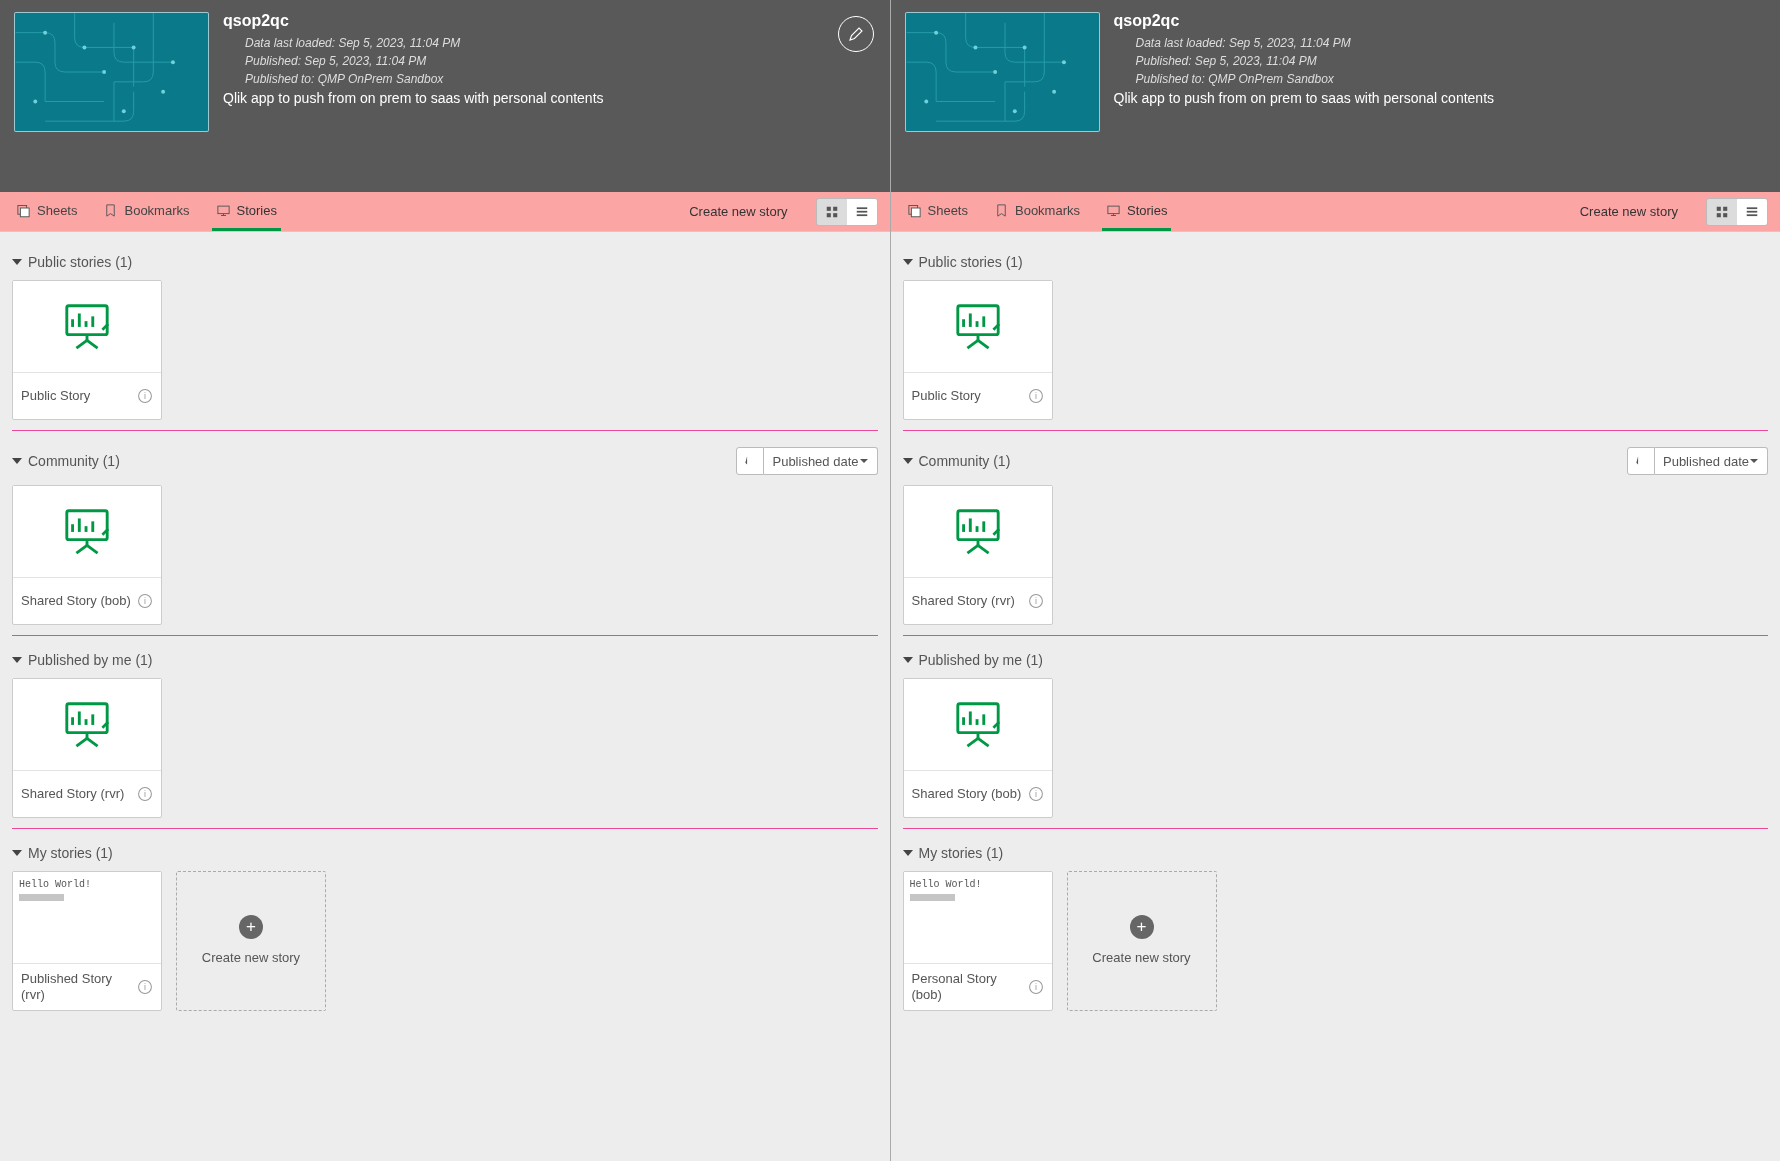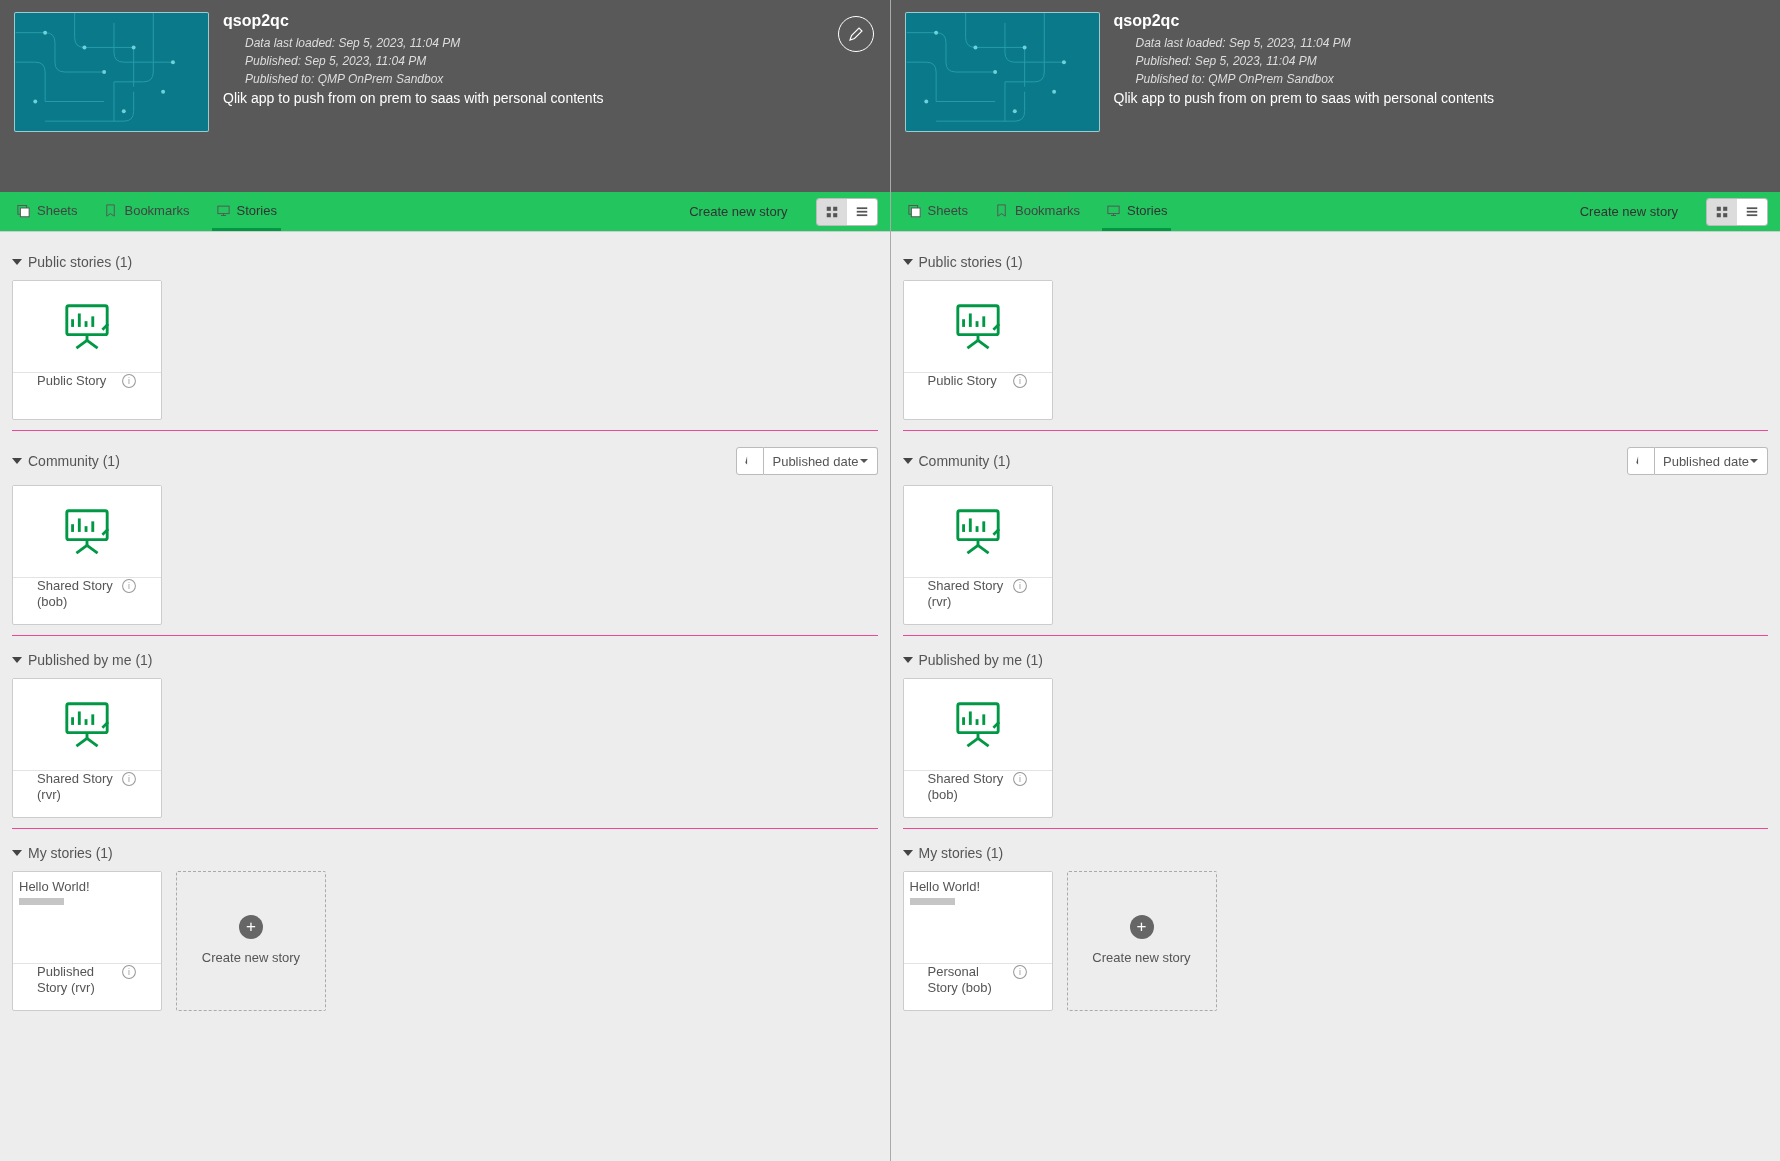--- a/index.html
+++ b/index.html
@@ -13,21 +13,21 @@
   .thumb { width:195px; height:120px; border:1px solid rgba(255,255,255,.6); border-radius:2px; background:#0a7a8a; position:relative; overflow:hidden; flex-shrink:0;}
   .thumb svg { position:absolute; inset:0; width:100%; height:100%; }
   .hmeta { flex:1; }
   .app-title { font-weight:700; font-size:16px; margin-bottom:4px;}
   .meta-line { font-style:italic; font-size:12px; color:#ddd; line-height:1.5;margin-left:22px;}
   .desc { font-size:14px; margin-top:2px; font-weight:500;}
   .edit-btn { width:36px; height:36px; border-radius:50%; border:1.5px solid #fff; display:flex; align-items:center; justify-content:center; cursor:pointer; position:absolute; top:16px; right:16px;}
   .edit-btn svg { width:18px; height:18px; stroke:#fff; fill:none; }
 
   
-  .tabrow { background:#22c55e; border-bottom:1px solid #ccc; display:flex; align-items:center; height:40px; padding:0 12px; gap:18px;}
+  .tabrow { background:#fca5a5; border-bottom:1px solid #ccc; display:flex; align-items:center; height:40px; padding:0 12px; gap:18px;}
   .tab { display:flex; align-items:center; gap:6px; font-size:13px; color:#444; padding:0 4px; height:100%; cursor:pointer; border-bottom:3px solid transparent;}
   .tab.active { border-bottom-color:#009845; color:#333; font-weight:500;}
   .tab svg { width:15px; height:15px; stroke:#555; fill:none;}
   .tab-spacer { flex:1;}
   .create-link { color:#333; font-size:13px; cursor:pointer;}
   .view-toggle { display:flex; border:1px solid #bbb; border-radius:3px; overflow:hidden; margin-left:10px;}
   .view-btn { width:30px; height:26px; display:flex; align-items:center; justify-content:center; cursor:pointer; background:#fff;}
   .view-btn.active { background:#dcdcdc;}
   .view-btn svg { width:14px; height:14px; fill:#555;}
 
@@ -45,23 +45,23 @@
 
   .card-row { display:flex; gap:14px; margin-bottom:10px;}
   .card-wrap { position:relative; }
   .stack-shadow::before, .stack-shadow::after { content:""; position:absolute; inset:0; border:1px solid #ccc; background:#fff; border-radius:2px; z-index:-1;}
   .stack-shadow::before { transform:translate(5px,3px);}
   .stack-shadow::after { transform:translate(3px,1.5px);}
   .card { width:150px; border:1px solid #ccc; background:#fff; border-radius:2px; cursor:pointer;}
   .card-top { height:92px; display:flex; align-items:center; justify-content:center; border-bottom:1px solid #e3e3e3; background:#fff; position:relative;}
   .card-top.mini { align-items:flex-start; justify-content:flex-start; padding:6px;}
   .mini-text { font-size:8px; line-height:1.4; color:#555; }
-  .mini-text .mtitle { font-size:13px; color:#555;}
+  .mini-text .mtitle { font-size:10px; color:#555;font-family:Liberation Mono, monospace;}
   .mini-text .mbar { display:inline-block; background:#c5c5c5; height:7px; width:45px; margin-top:2px;}
-  .card-bot { height:46px; display:flex; align-items:flex-start; justify-content:space-between; padding:0 24px; font-size:13px; color:#555; line-height:1.25;}
+  .card-bot { height:46px; display:flex; align-items:center; justify-content:space-between; padding:0 8px; font-size:13px; color:#555; line-height:1.25;}
   .info-icon { width:16px; height:16px; flex-shrink:0;}
   .info-icon circle { stroke:#999; fill:none;}
   .info-icon text { fill:#999; font-size:11px;}
 
   .newcard { width:150px; height:140px; border:1px dashed #aaa; border-radius:2px; display:flex; flex-direction:column; align-items:center; justify-content:center; gap:10px; cursor:pointer; color:#555;}
   .plus-circ { width:24px; height:24px; border-radius:50%; background:#666; display:flex; align-items:center; justify-content:center; color:#fff; font-size:17px; line-height:1;}
   .newcard .lbl{ font-size:13px; text-align:center; line-height:1.4;}
 
   .tri { width:0; height:0; border-left:5px solid transparent; border-right:5px solid transparent; border-top:6px solid #444; display:inline-block;}
   .story-icon svg { width:58px; height:50px; }

